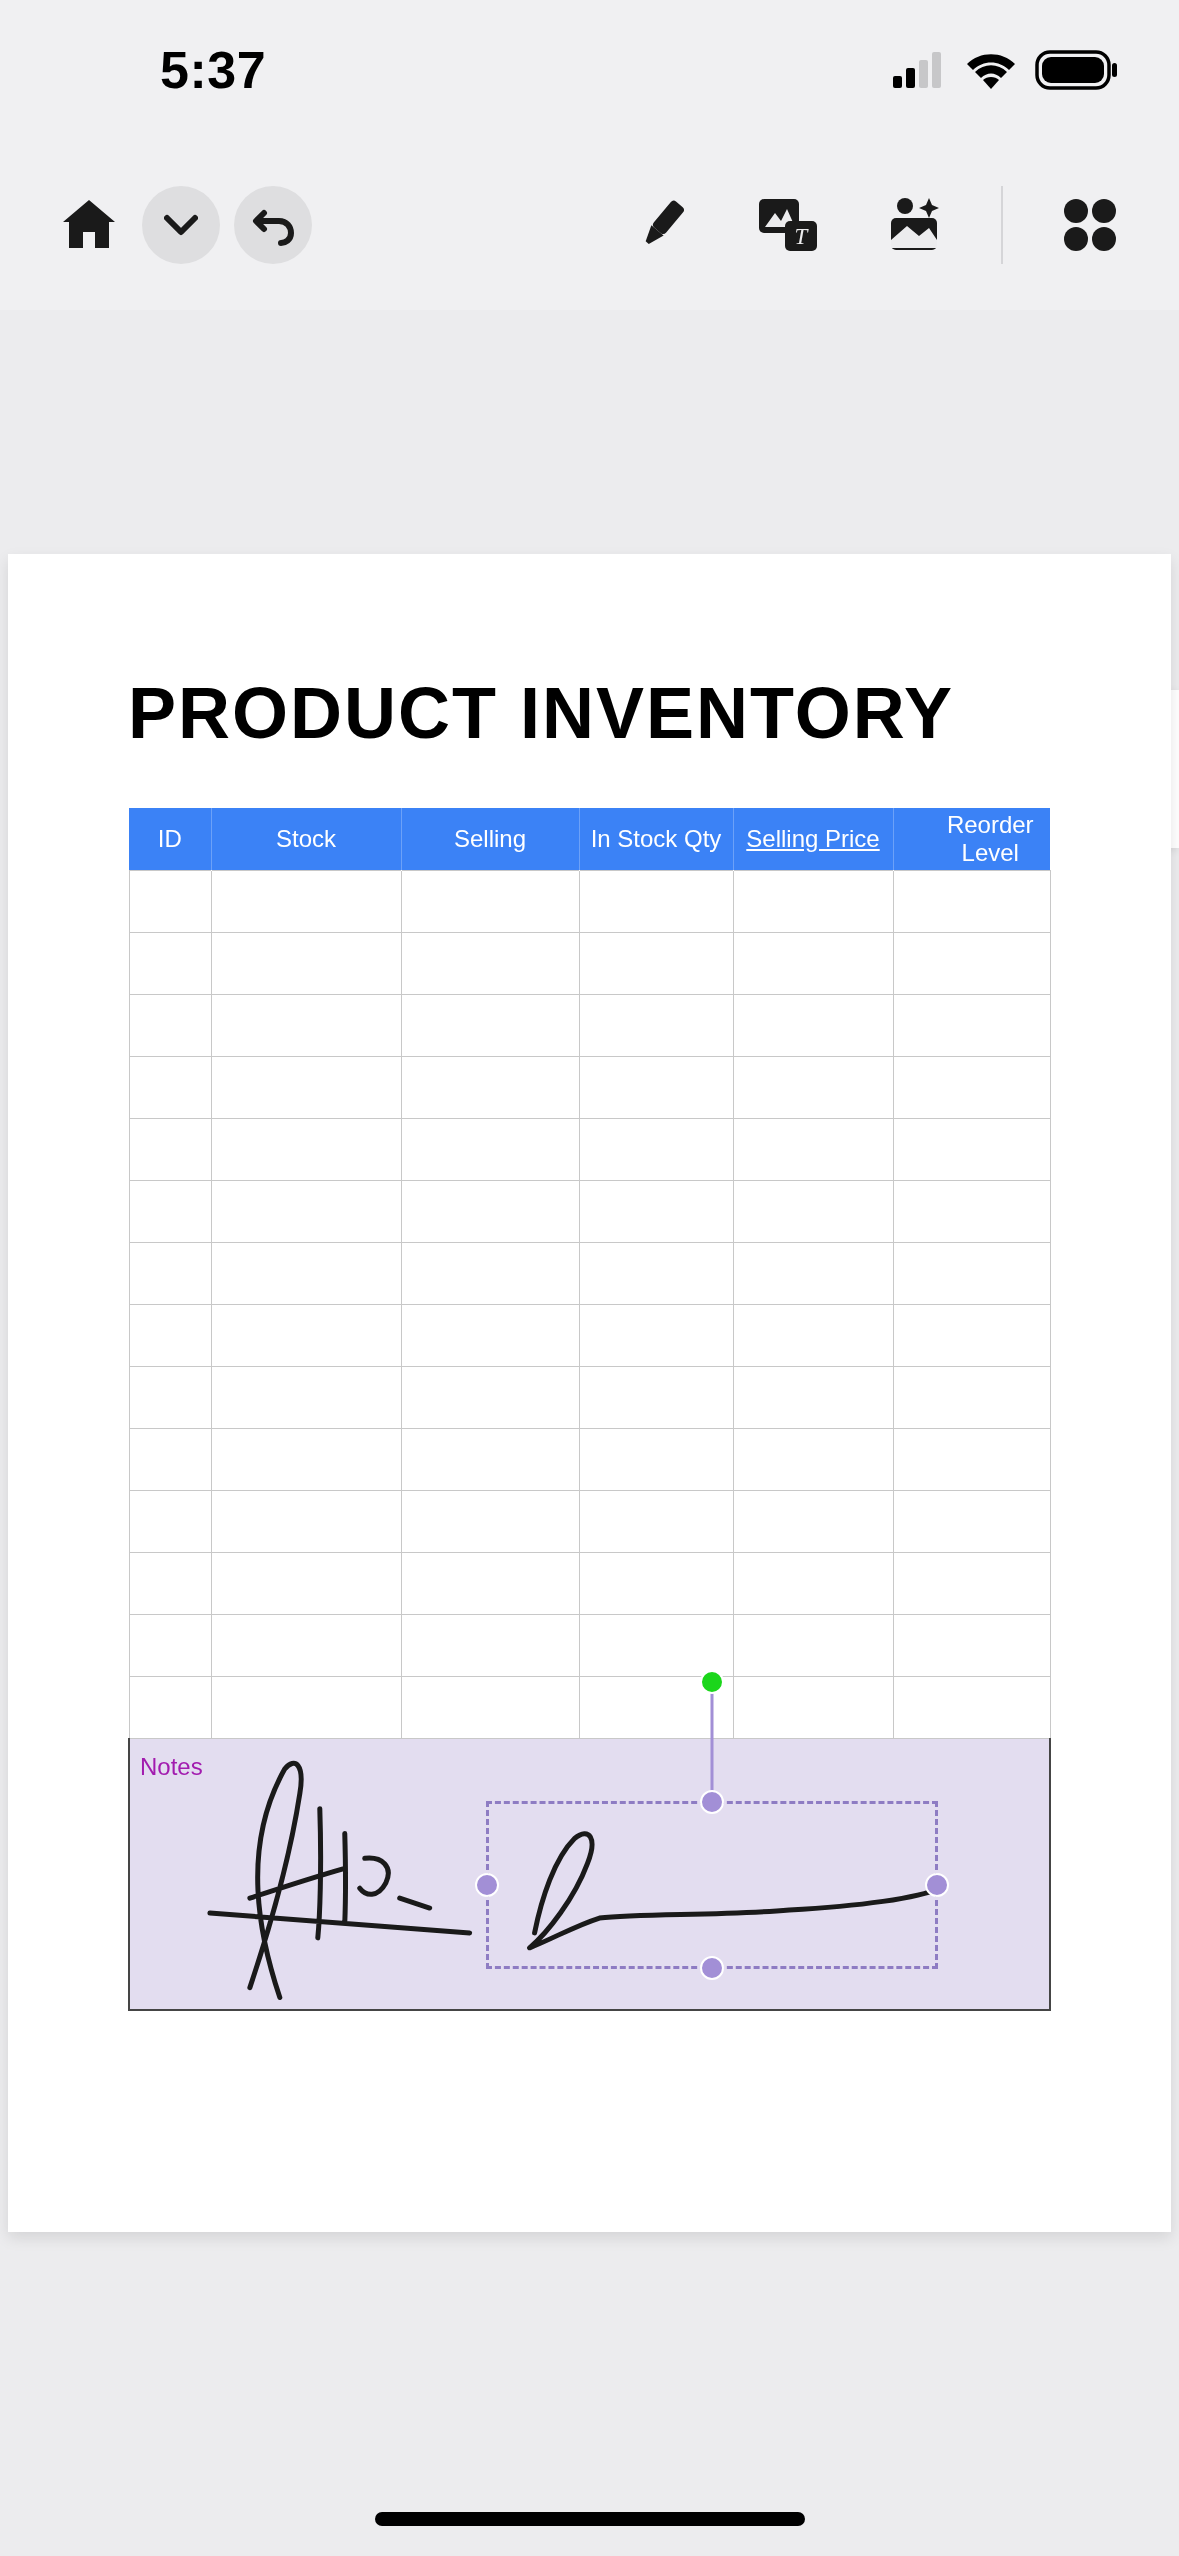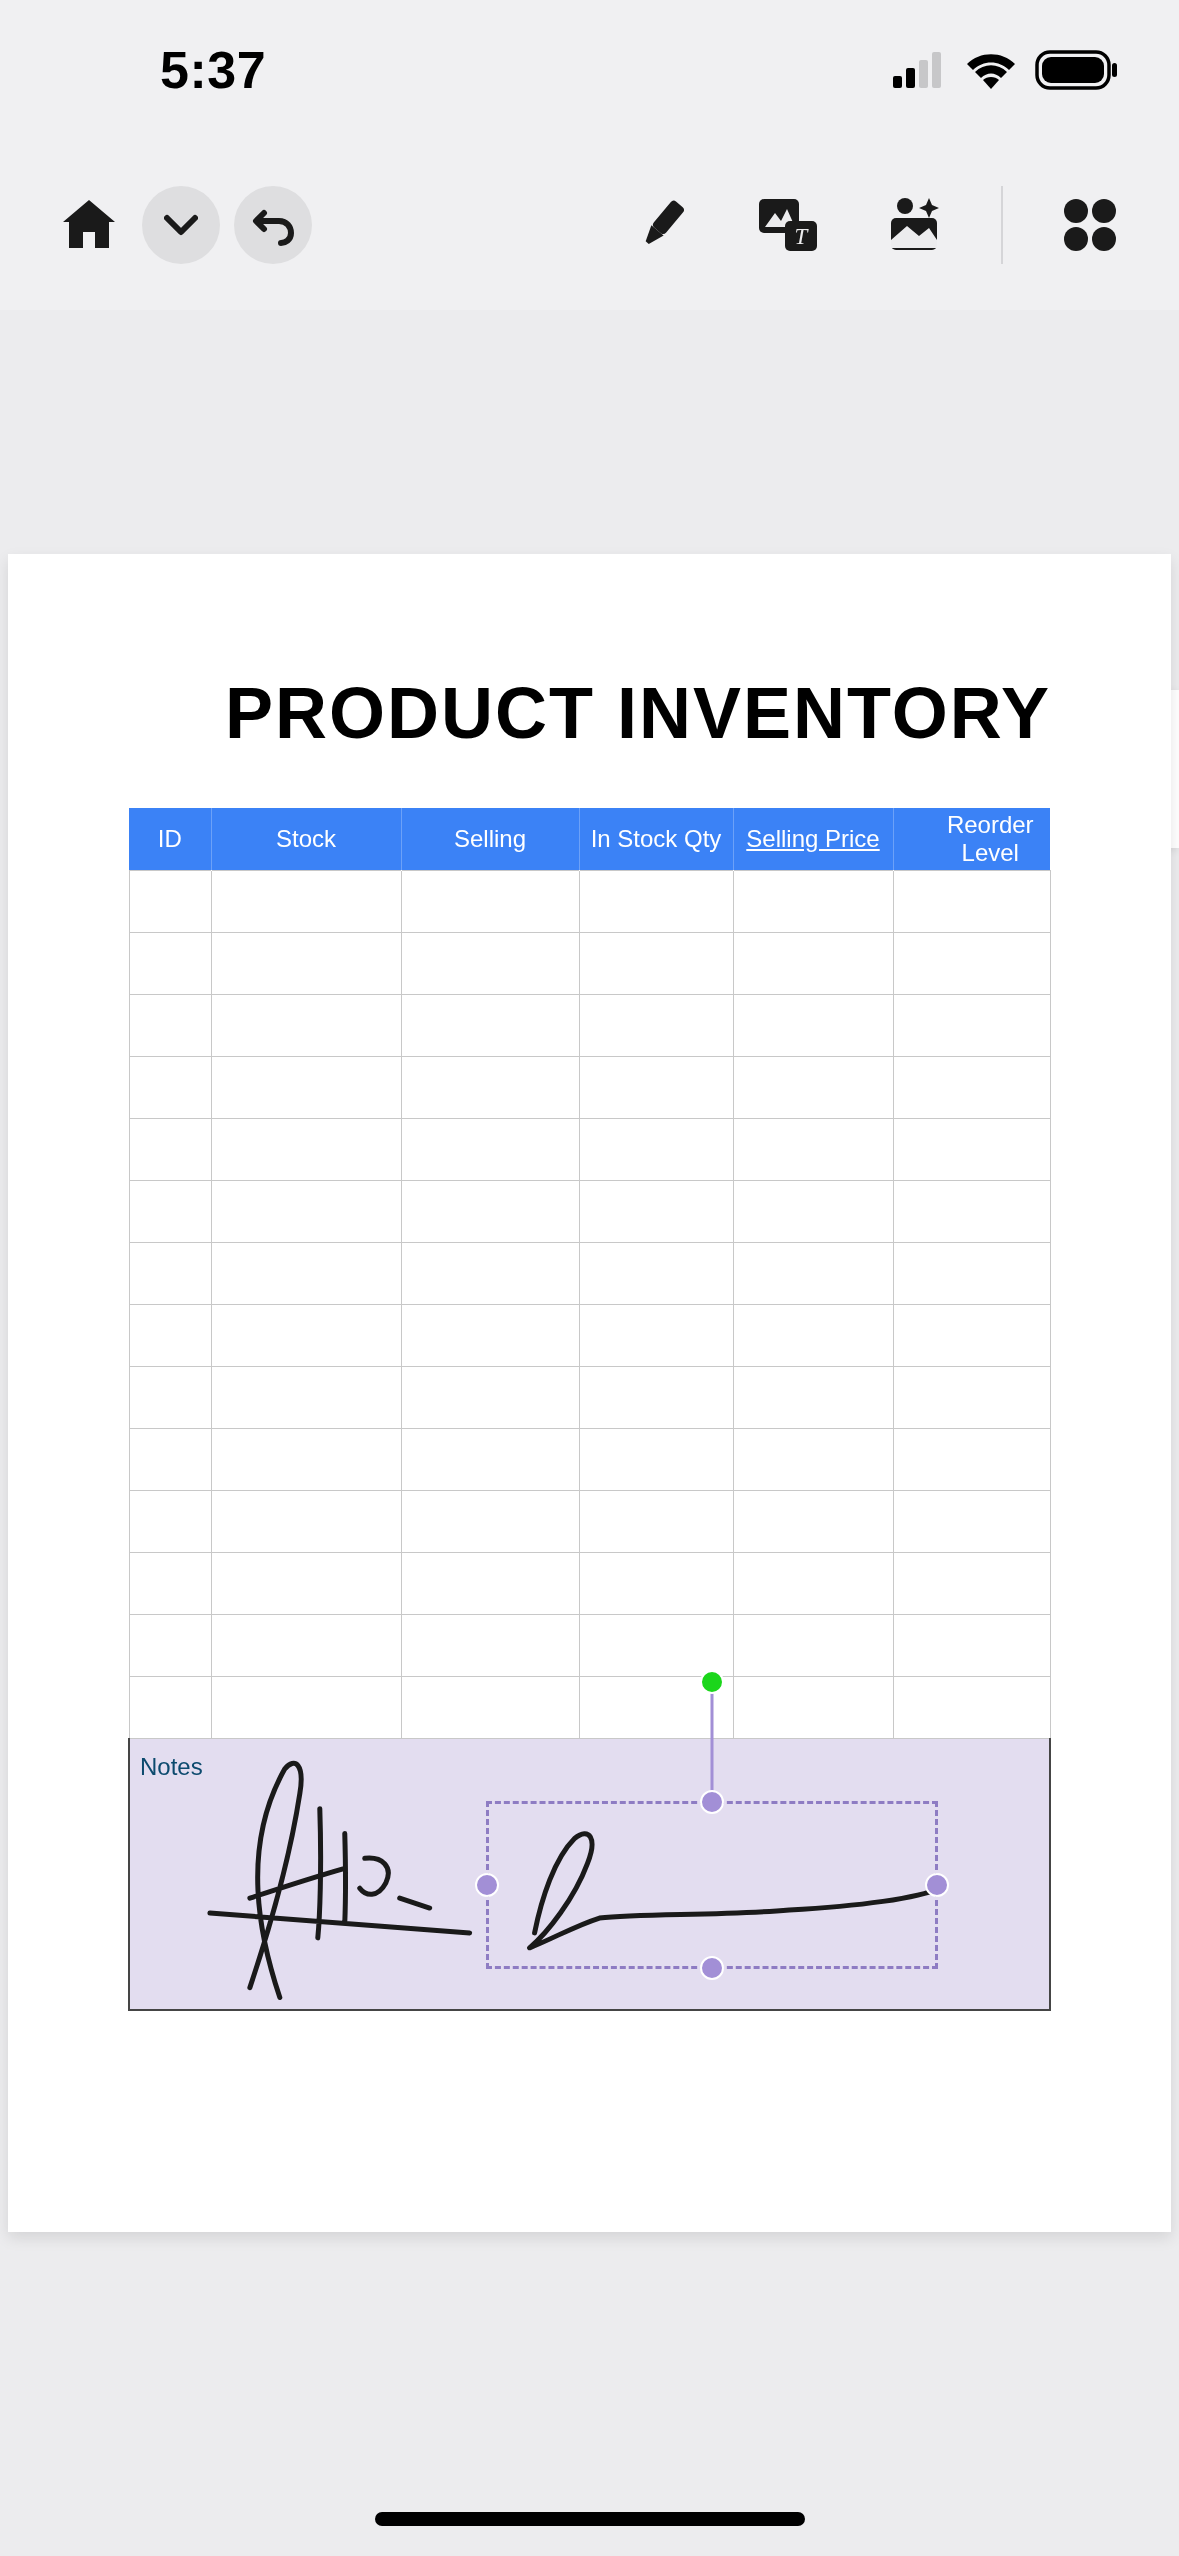--- a/index.html
+++ b/index.html
@@ -18,38 +18,38 @@
 .tb-btn { width: 78px; height: 78px; display: flex; align-items: center; justify-content: center; }
 .tb-btn.pill { background: #dedee0; border-radius: 50%; }
 .tb-btn svg { display: block; }
 .tb-divider { width: 2px; height: 78px; background: #d5d5d8; }
 
 
 .canvas-area { position: absolute; top: 310px; left: 0; right: 0; bottom: 0; background: #ececee; }
 .doc-page { position: absolute; top: 244px; left: 8px; width: 1163px; height: 1678px; background: #fff; box-shadow: 0 6px 14px rgba(0,0,0,0.1); padding: 118px 120px 80px 120px; }
 
 
-.doc-title { text-align: right; font-size: 72px; font-weight: 800; letter-spacing: 2px; color: #000; font-family: Arial, Helvetica, sans-serif; }
+.doc-title { text-align: left; font-size: 72px; font-weight: 800; letter-spacing: 2px; color: #000; font-family: Arial, Helvetica, sans-serif; }
 .doc-date { text-align: center; font-size: 30px; color: #5a3f9f; margin-top: 56px; }
 
 
 .inv-table { margin-top: 54px; width: 100%; border-collapse: collapse; }
 .inv-table thead th { background: #3b82f6; color: #fff; font-weight: 400; font-size: 24px; height: 62px; border-right: 1px solid rgba(255,255,255,0.25); }
 .inv-table thead th:last-child { border-right: none; padding-left: 37px; }
 .inv-table tbody td { height: 62px; border: 1px solid #c8c8c8; }
 .col-id { width: 82px; }
 .col-name { width: 190px; }
 .col-cat { width: 178px; }
 .col-stk { width: 154px; margin-top: 33px; }
 .col-price { width: 160px; text-decoration: underline; }
 .col-reo { width: auto; }
 
 
 .notes-cell { background: #e3ddf0; position: relative; height: 272px !important; border: 2px solid #454545 !important; border-top: 1px solid #454545 !important; vertical-align: top; }
-.notes-label { position: absolute; top: 14px; left: 10px; font-size: 24px; color: #0c4a6e; }
+.notes-label { position: absolute; top: 14px; left: 10px; font-size: 24px; color: #a21caf; }
 
 
 .sig-svg { position: absolute; top: 0; left: 0; width: 100%; height: 100%; pointer-events: none; }
 
 
 .sel-box { position: absolute; border: 3px dashed #8e7cc3; }
 .sel-handle { position: absolute; width: 24px; height: 24px; background: #a28fd6; border: 2px solid #fff; border-radius: 50%; }
 .sel-rotate { position: absolute; width: 24px; height: 24px; background: #1bd61b; border: 2px solid #fff; border-radius: 50%; }
 .sel-line { position: absolute; background: #a28fd6; }
 

